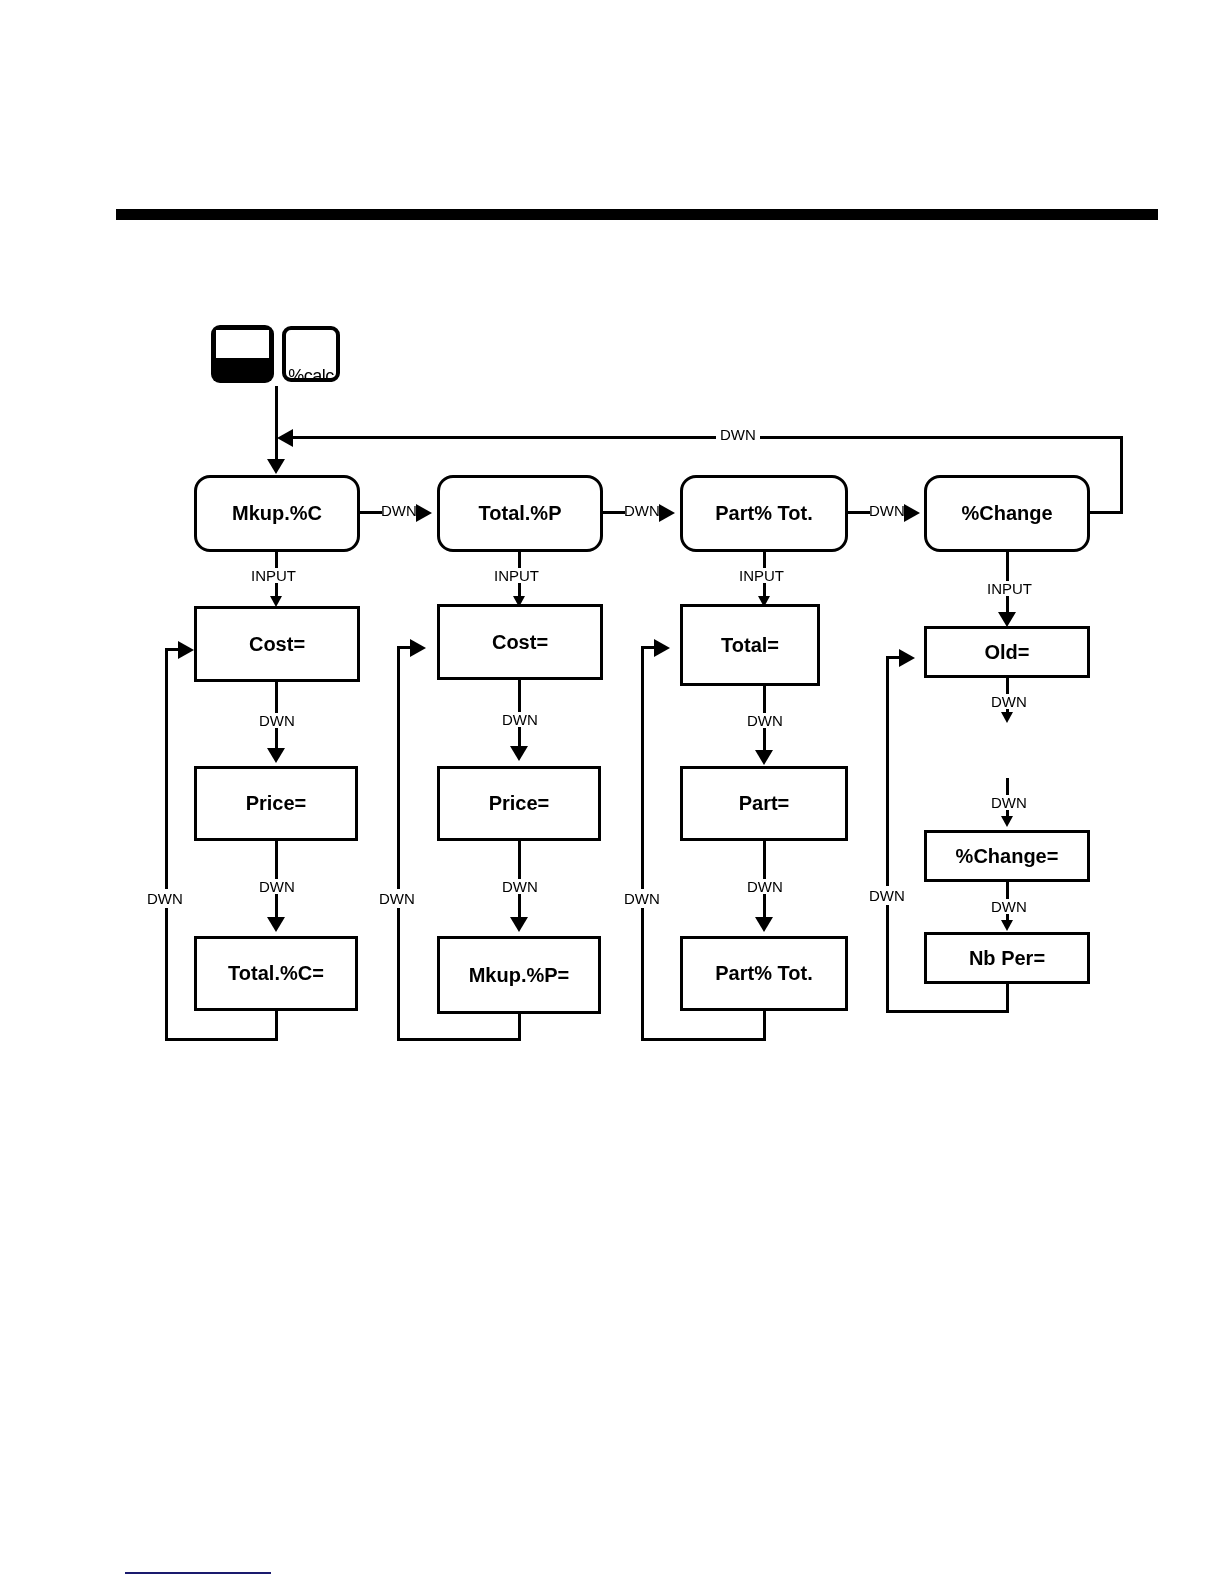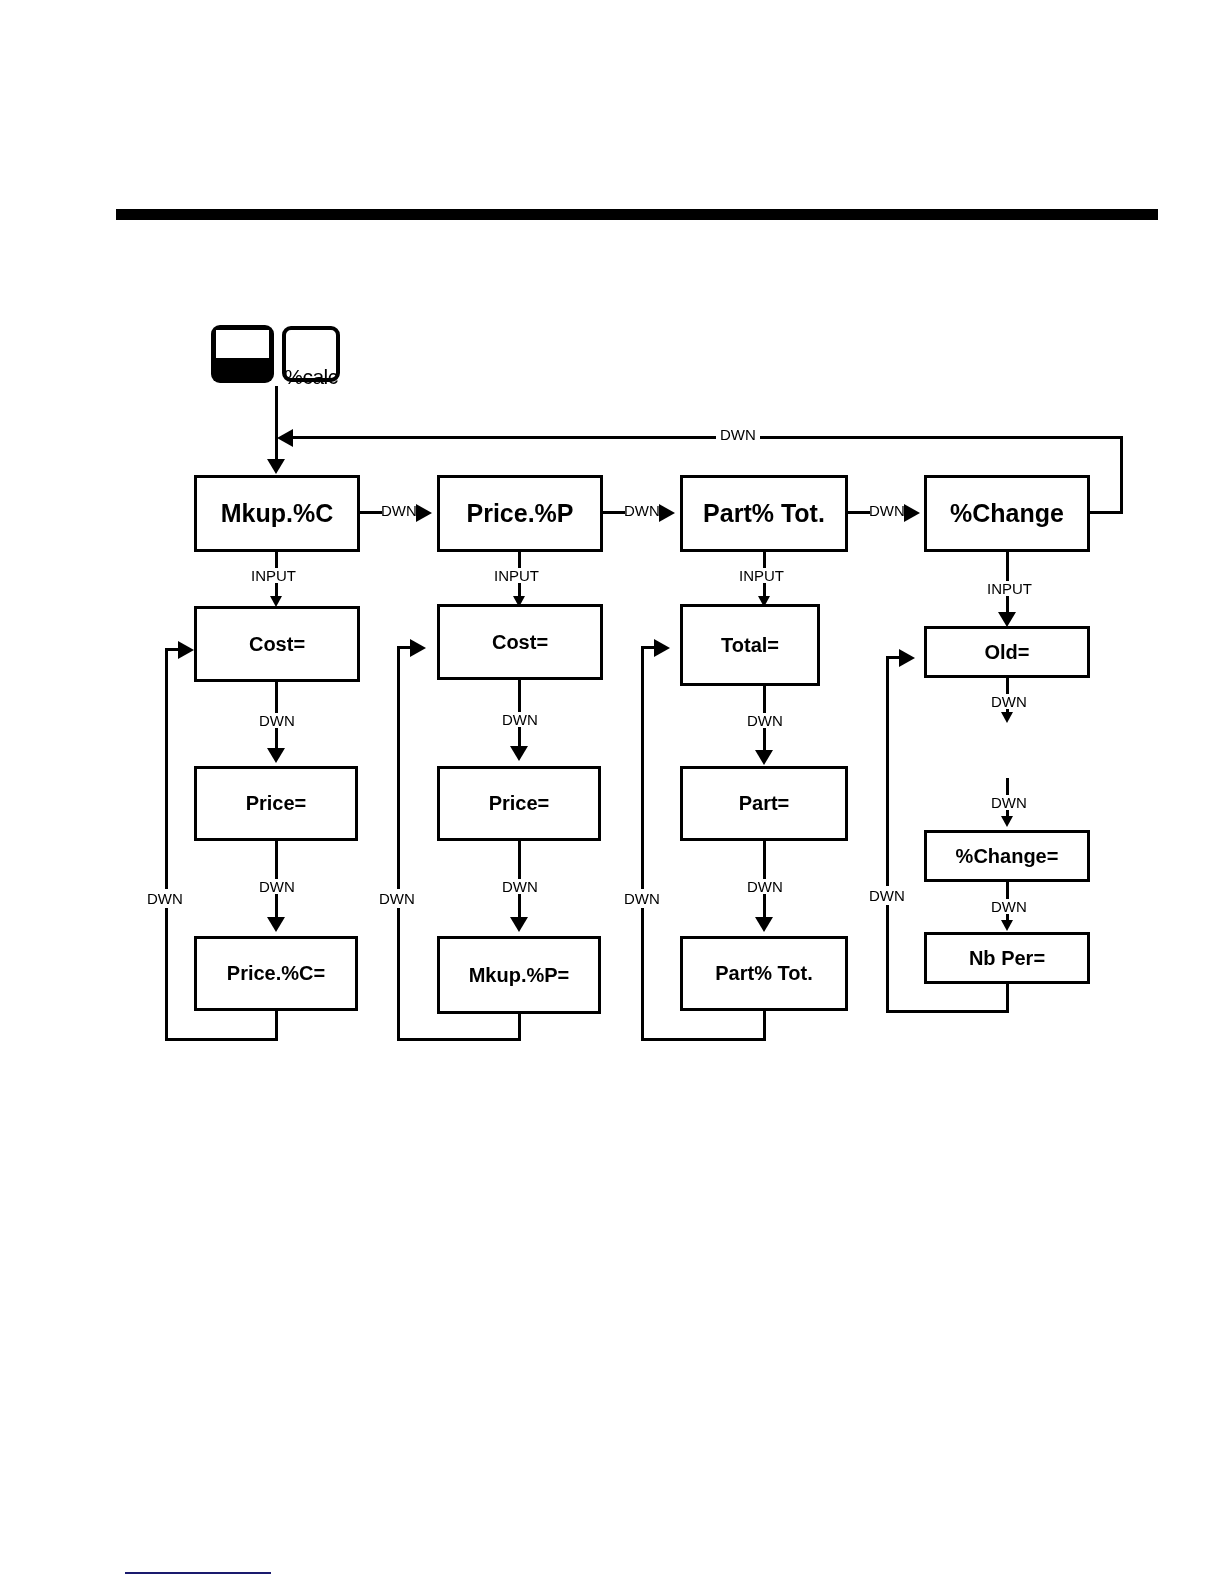--- a/index.html
+++ b/index.html
@@ -32,34 +32,34 @@
     content:"";position:absolute;left:5px;top:5px;
     width:53px;height:28px;background:#fff;
   }
   .key-calc{
     position:absolute;left:282px;top:326px;width:58px;height:56px;
     background:#fff;border:4px solid #000;border-radius:9px;
     box-sizing:border-box;
     display:flex;align-items:center;justify-content:center;
   }
   .key-calc span{
-    font-size:21px;line-height:1;letter-spacing:-0.5px;
+    font-size:18px;line-height:1;letter-spacing:-0.5px;
     font-family:"Liberation Sans", sans-serif;
     margin-top:44px;
   }
 
   
   .box{
     position:absolute;background:#fff;border:3px solid #000;
     box-sizing:border-box;
     display:flex;align-items:center;justify-content:center;
     font-weight:bold;font-size:20px;letter-spacing:0px;
     font-family:"Liberation Sans", sans-serif;
   }
-  .box.tall{font-size:25px;}
+  .box.tall{font-size:20px;border-radius:16px;}
   .vline{position:absolute;background:#000;width:3px;}
   .hline{position:absolute;background:#000;height:3px;}
   .lbl{
     position:absolute;font-size:15px;font-family:"Liberation Sans", sans-serif;
     white-space:nowrap;line-height:1;color:#000;
   }
   
   .ar-down{
     position:absolute;width:0;height:0;
     border-left:9px solid transparent;border-right:9px solid transparent;
@@ -99,21 +99,21 @@
   <div class="hline" style="left:289px;top:436px;width:834px;"></div>
   <div class="ar-left" style="left:277px;top:429px;"></div>
   <div class="vline" style="left:1120px;top:436px;height:78px;"></div>
   <div class="hline" style="left:1089px;top:511px;width:34px;"></div>
   <div class="lbl" style="left:716px;top:427px;background:#fff;padding:0 4px;">DWN</div>
 
   <div class="box tall" style="left:194px;top:475px;width:166px;height:77px;">
     <span>Mkup.%C</span>
   </div>
   <div class="box tall" style="left:437px;top:475px;width:166px;height:77px;">
-    <span>Price.%P</span>
+    <span>Total.%P</span>
   </div>
   <div class="box tall" style="left:680px;top:475px;width:168px;height:77px;">
     <span>Part% Tot.</span>
   </div>
   <div class="box tall" style="left:924px;top:475px;width:166px;height:77px;">
     <span>%Change</span>
   </div>
 
   <div class="hline" style="left:360px;top:511px;width:22px;"></div>
   <div class="lbl" style="left:381px;top:503px;">DWN</div>
@@ -151,21 +151,21 @@
   <div class="ar-down" style="left:267px;top:748px;"></div>
 
   <div class="box" style="left:194px;top:766px;width:164px;height:75px;">
     <span>Price=</span>
   </div>
   <div class="vline" style="left:275px;top:841px;height:78px;"></div>
   <div class="lbl" style="left:256px;top:879px;background:#fff;padding:0 3px;">DWN</div>
   <div class="ar-down" style="left:267px;top:917px;"></div>
 
   <div class="box" style="left:194px;top:936px;width:164px;height:75px;">
-    <span>Price.%C=</span>
+    <span>Total.%C=</span>
   </div>
 
   <div class="vline" style="left:275px;top:1011px;height:30px;"></div>
   <div class="hline" style="left:165px;top:1038px;width:113px;"></div>
   <div class="vline" style="left:165px;top:648px;height:393px;"></div>
   <div class="hline" style="left:165px;top:648px;width:14px;"></div>
   <div class="ar-right" style="left:178px;top:641px;"></div>
   <div class="lbl" style="left:144px;top:889px;background:#fff;padding:2px 3px;">DWN</div>
 
   <div class="box" style="left:437px;top:604px;width:166px;height:76px;">

